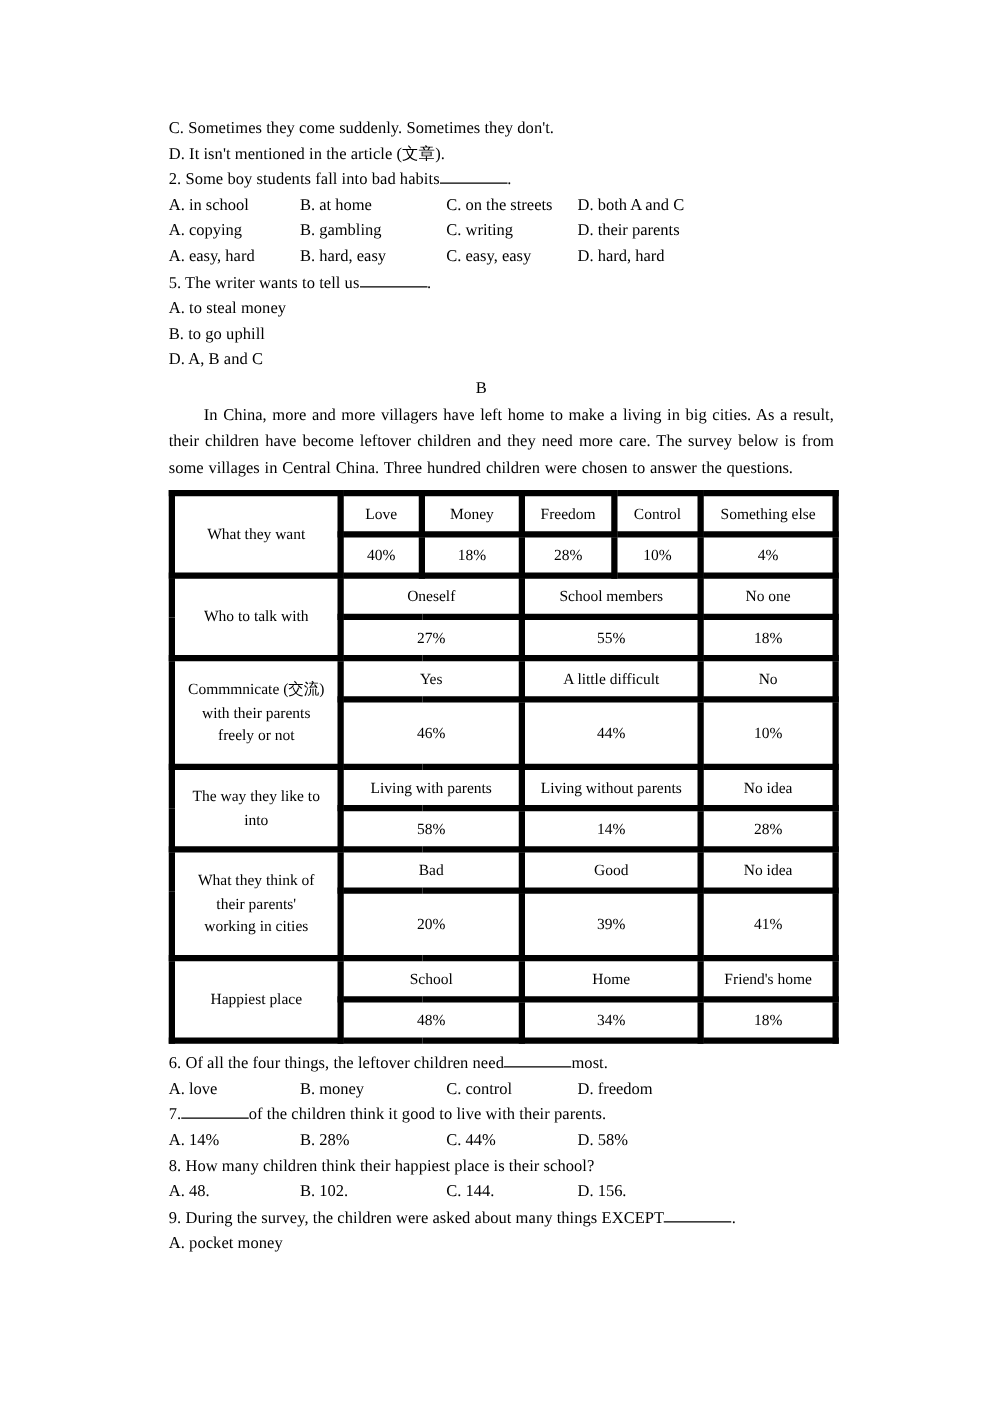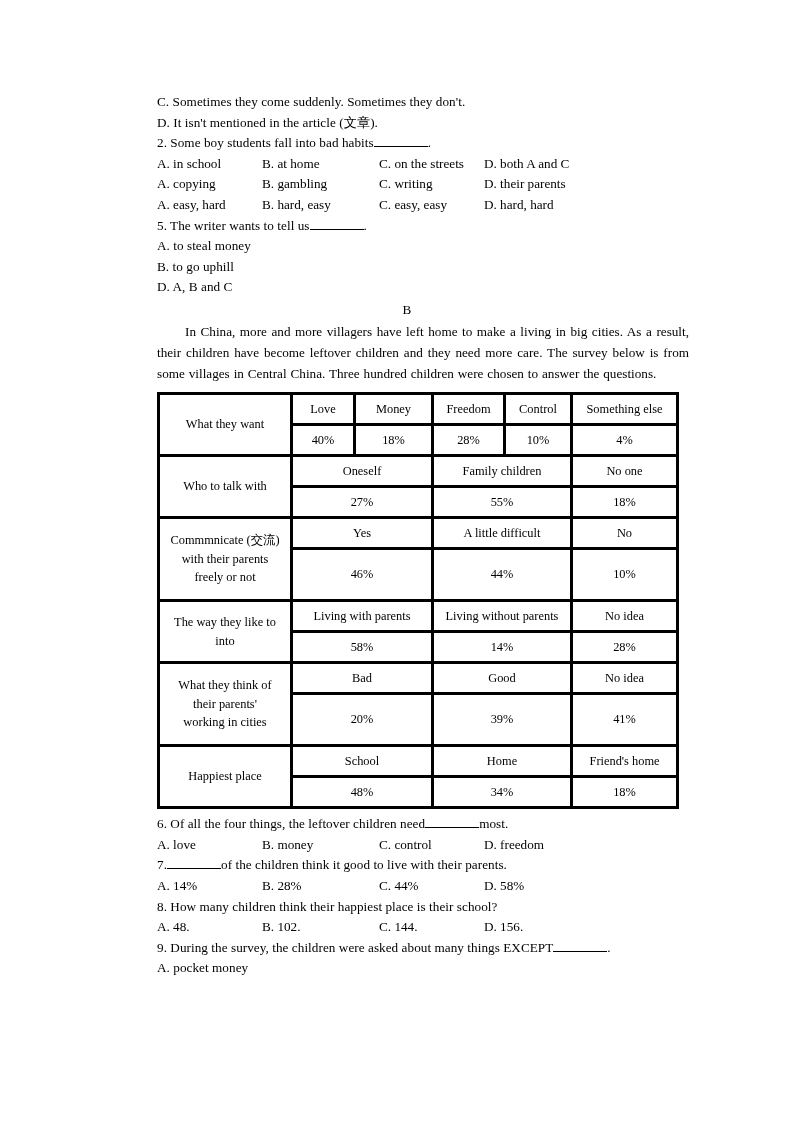--- a/index.html
+++ b/index.html
@@ -17,21 +17,21 @@
     overflow: hidden;
   }
   .page {
     position: absolute;
     left: 0; top: 0;
     width: 794px;
     height: 1123px;
   }
   .content {
     position: absolute;
-    left: 157px;
+    left: 135px;
     top: 92px;
     width: 534px;
   }
 
   
   .line {
     font-size: 13.2px;
     line-height: 20.6px;
     white-space: nowrap;
     letter-spacing: 0.05px;
@@ -89,21 +89,21 @@
     margin-top: 8px;
     margin-left: 0px;
   }
   table.survey {
     border-collapse: collapse;
     width: 494px;
     table-layout: fixed;
     font-size: 12.4px;
   }
   table.survey td {
-    border: 3px solid #000000;
+    border: 5px solid #000000;
     text-align: center;
     vertical-align: middle;
     padding: 1px 2px;
     line-height: 18.5px;
   }
   td.label-cell {
     width: 126px;
     line-height: 19.5px;
   }
   td.r1 { height: 26px; }
@@ -167,21 +167,21 @@
             <td class="r1">40%</td>
             <td class="r1">18%</td>
             <td class="r1">28%</td>
             <td class="r1">10%</td>
             <td class="r1">4%</td>
           </tr>
 
           <tr>
             <td class="label-cell" rowspan="2">Who to talk with</td>
             <td class="r1" colspan="2">Oneself</td>
-            <td class="r1" colspan="2">Family children</td>
+            <td class="r1" colspan="2">School members</td>
             <td class="r1">No one</td>
           </tr>
           <tr>
             <td class="r1" colspan="2">27%</td>
             <td class="r1" colspan="2">55%</td>
             <td class="r1">18%</td>
           </tr>
 
           <tr>
             <td class="label-cell" rowspan="2">

